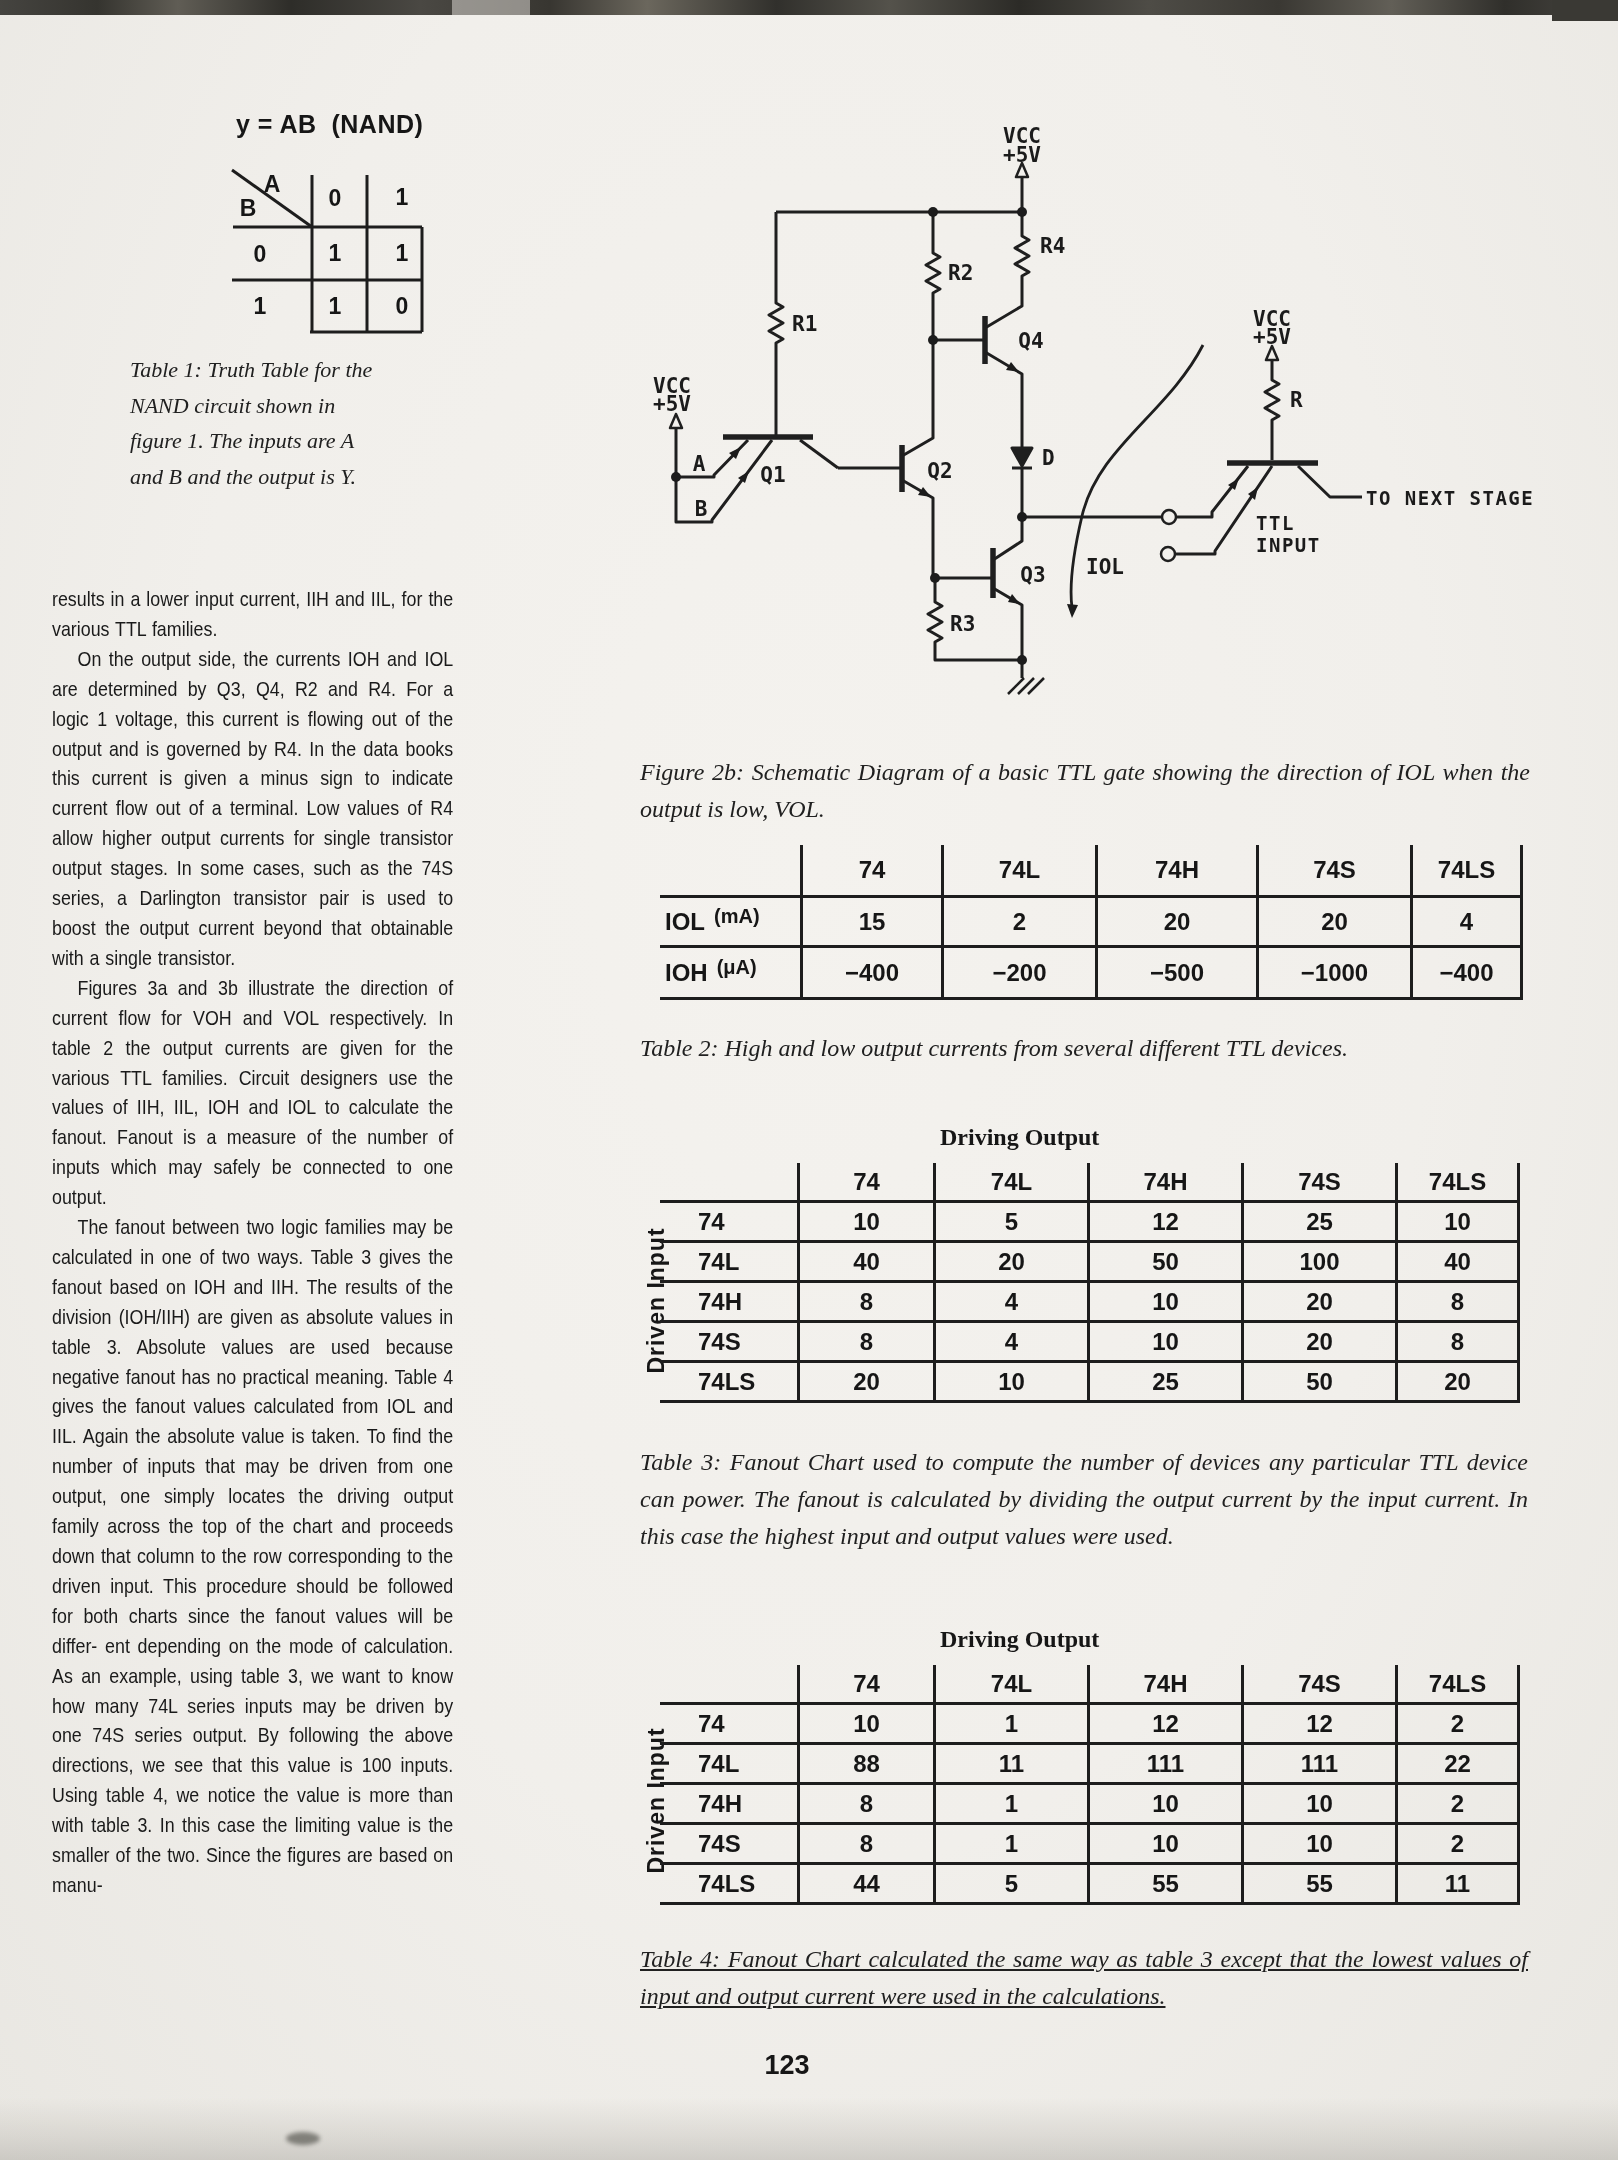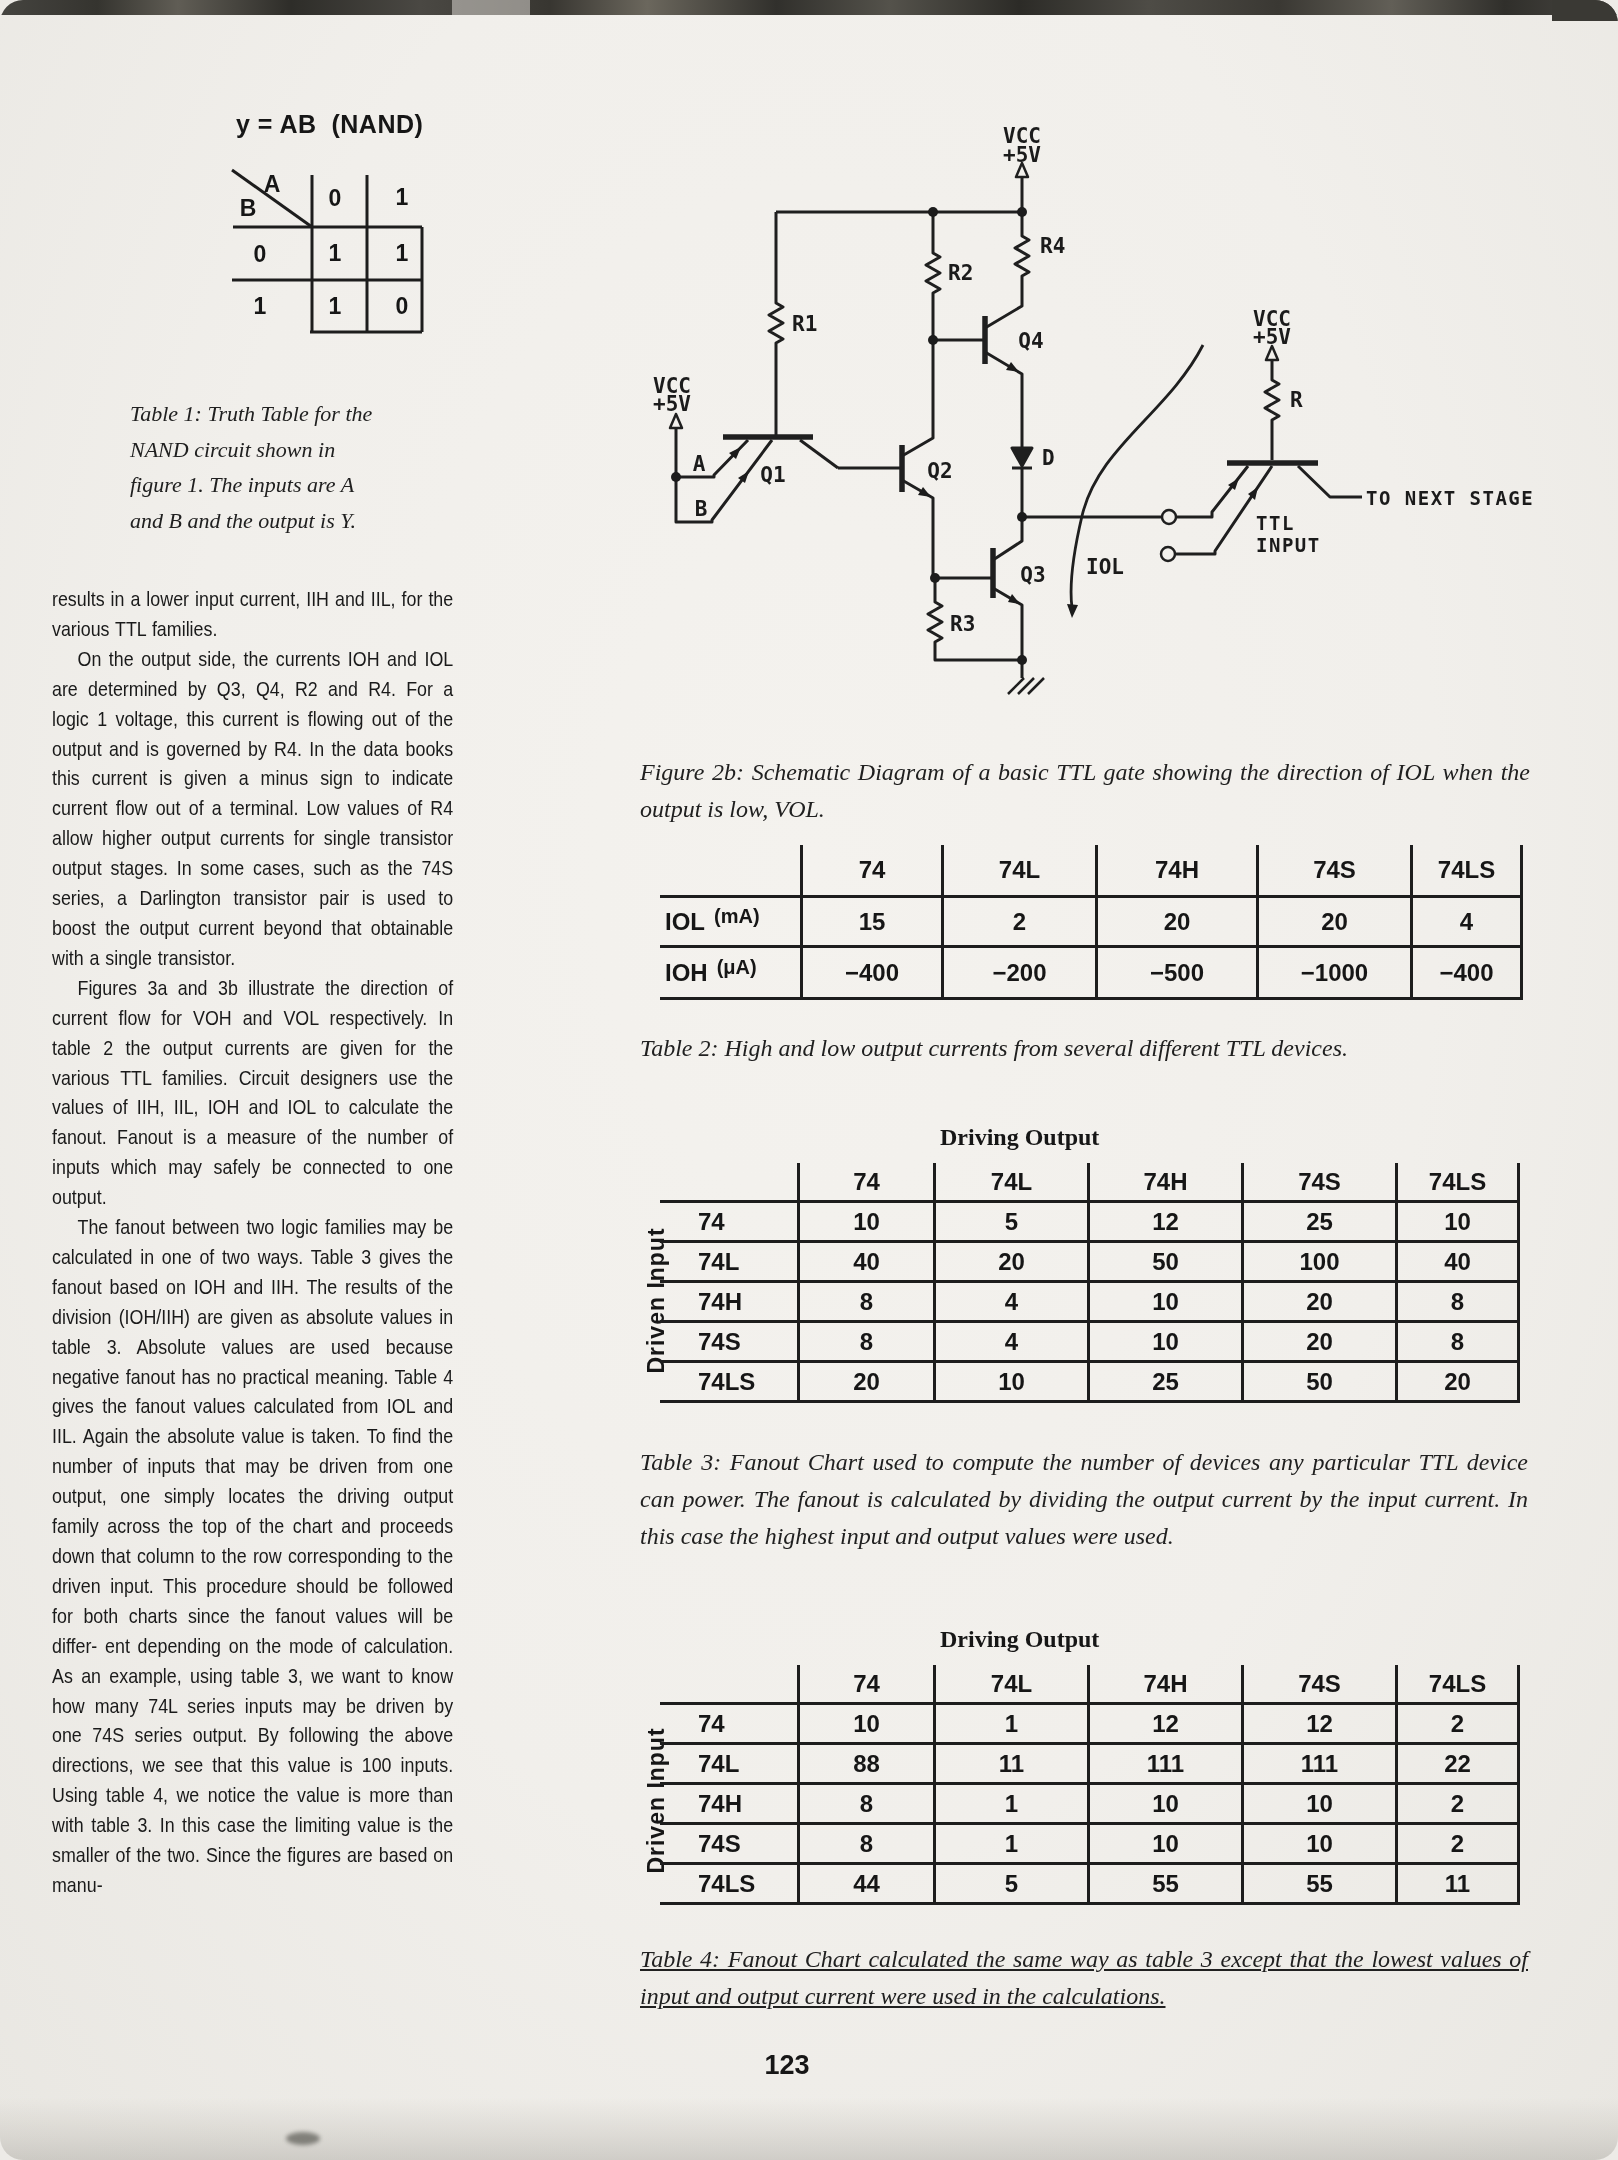--- a/index.html
+++ b/index.html
@@ -1,36 +1,36 @@
 <!DOCTYPE html>
 <html><head>
 <meta charset="utf-8">
 <style>
   html,body{margin:0;padding:0;}
   body{width:1618px;height:2160px;position:relative;background:#edebe7;font-family:"Liberation Sans",sans-serif;}
   .page{position:absolute;left:0;top:0;width:1618px;height:2160px;overflow:hidden;
-        background:radial-gradient(ellipse at 50% 40%, #f4f2ee 0%, #f1efeb 55%, #e9e7e2 100%);border-radius:23px;}
+        background:radial-gradient(ellipse at 50% 40%, #f4f2ee 0%, #f1efeb 55%, #e9e7e2 100%);}
   .abs{position:absolute;}
 
   
   .scanband{left:0;top:0;width:1618px;height:15px;
     background:linear-gradient(90deg,#454440 0%,#35342f 6%,#605d55 11%,#2e2d29 18%,#4a4843 26%,#383631 34%,#6b675d 40%,#31302c 48%,#54524b 55%,#2c2b27 63%,#4e4c46 71%,#3a3833 79%,#625f57 86%,#302f2b 93%,#4b4944 100%);}
   .scangap{left:452px;top:0;width:78px;height:15px;background:#d8d5cf;opacity:.55;}
   .scancorner{left:1552px;top:0;width:66px;height:21px;background:#3a3934;}
   .botband{left:0;top:2098px;width:1618px;height:62px;
     background:linear-gradient(180deg,rgba(170,167,159,0) 0%,rgba(170,167,159,.25) 60%,rgba(150,147,140,.35) 100%);}
   .smudge{left:286px;top:2132px;width:34px;height:13px;background:#6b6a64;border-radius:50%;filter:blur(2px);opacity:.8;}
 
   
   .formula{left:236px;top:110px;font-size:25px;font-weight:bold;letter-spacing:.5px;white-space:pre;color:#161616;}
   .t1caption{left:130px;top:352px;width:250px;}
 
   
   .caption{font-family:"Liberation Serif",serif;font-style:italic;color:#202020;}
-  .cap-sm{font-size:22px;line-height:35.5px;margin-top:44px;}
+  .cap-sm{font-size:22px;line-height:35.5px;}
   .cap-lg{font-size:24px;line-height:37px;text-align:justify;}
 
   
   .bodycol{left:52px;top:584px;width:472px;transform:scaleX(0.85);transform-origin:0 0;
     font-size:21px;line-height:29.9px;text-align:justify;color:#1a1a1a;word-spacing:1px;}
   .bodycol p{margin:0;}
   .bodycol p.ind{text-indent:30px;}
 
   
   .gtable{display:grid;color:#161616;}

